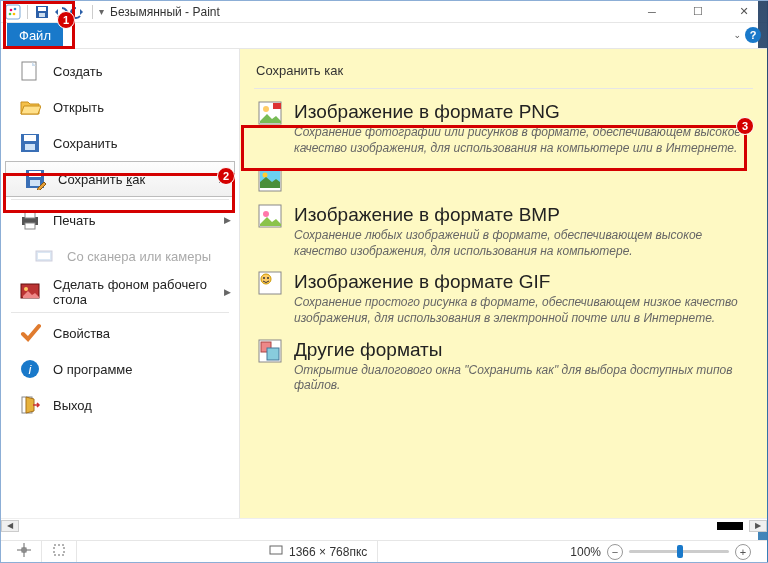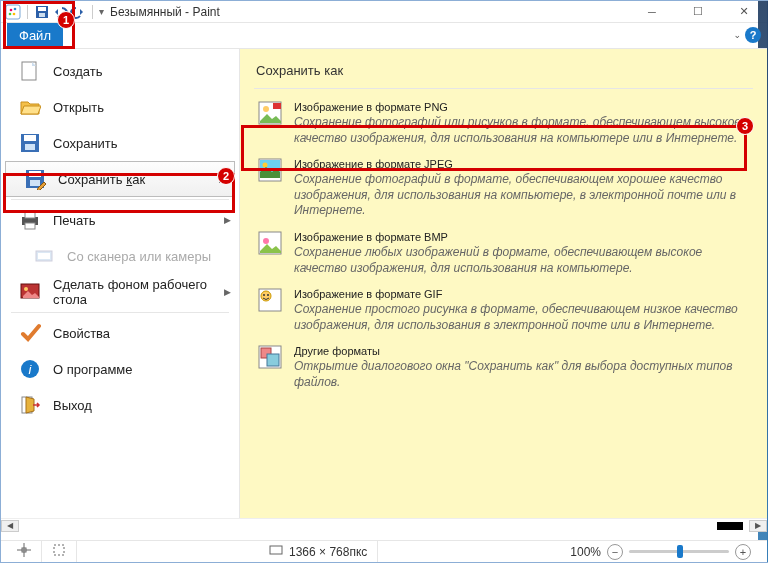--- a/index.html
+++ b/index.html
@@ -31,21 +31,21 @@
   .fm-item .icon { width: 22px; height: 22px; margin-right: 12px; display: flex; align-items: center; justify-content: center; }
   .fm-item .arrow { position: absolute; right: 8px; color: #666; font-size: 9px; }
   .fm-item.disabled { color: #aaa; padding-left: 32px; }
   .fm-item.saveas { border: 1px solid #bcbcbc; background: linear-gradient(#fdfdfd,#f0f0f0); margin: 0 4px; }
   .fm-sep { height: 1px; background: #e6e6e6; margin: 2px 10px; }
 
   .filemenu-right { flex: 1; border-left: 1px solid #e6e6e6; padding: 10px 14px 10px 14px; overflow: hidden; }
   .fm-right-title { font-size: 13px; color: #333; padding: 4px 2px 10px 2px; border-bottom: 1px solid #e6e6e6; margin-bottom: 6px; }
   .fmt-item { display: flex; padding: 6px 4px; }
   .fmt-item .fmt-icon { width: 24px; height: 24px; margin-right: 12px; flex-shrink: 0; display: flex; align-items: center; justify-content: center; }
-  .fmt-item .fmt-text .fmt-title { font-size: 11px; color: #222; margin-bottom: 2px; }
+  .fmt-item .fmt-text .fmt-title { font-size: 19px; color: #222; margin-bottom: 2px; }
   .fmt-item .fmt-text .fmt-desc { font-size: 12px; color: #666; line-height: 1.3; font-style: italic; }
 
   
   .statusbar { position: absolute; left: 0; right: 0; bottom: 0; height: 22px; border-top: 1px solid #e6e6e6; display: flex; align-items: center; font-size: 12px; color: #333; padding: 0 6px; background: #fff; }
   .statusbar .cell { display: flex; align-items: center; gap: 6px; padding: 0 10px; border-right: 1px solid #e6e6e6; height: 100%; }
   .statusbar .cell:last-child { border-right: none; align-items: center; }
   .statusbar .spacer { flex: 1; }
   .statusbar .zoom-slider { display: flex; align-items: center; gap: 6px; }
   .zoom-track { width: 100px; height: 3px; background: #ccc; position: relative; border-radius: 2px; }
   .zoom-thumb { position: absolute; left: 48%; top: -5px; width: 6px; height: 13px; background: #1979ca; border-radius: 2px; }
@@ -263,24 +263,20 @@
 
       <div class="fmt-item">
         <span class="fmt-icon">
           <svg width="24" height="24" viewBox="0 0 24 24">
               <rect x="1" y="1" width="22" height="22" fill="#fff" stroke="#888"></rect>
               <rect x="2" y="2" width="20" height="12" fill="#6bd1f0"></rect>
               <circle cx="7" cy="7" r="2.5" fill="#ffcc33"></circle>
               <path d="M2 14l6-5 6 5 4-3 4 3v6H2z" fill="#4a8f3a"></path>
             </svg>
         </span>
-        <div class="fmt-text">
-          <div class="fmt-title">Изображение в формате JPEG</div>
-          <div class="fmt-desc">Сохранение фотографий в формате, обеспечивающем хорошее качество изображения, для использования на компьютере, в электронной почте или в Интернете.</div>
-        </div>
       </div>
 
       <div class="fmt-item">
         <span class="fmt-icon">
           <svg width="24" height="24" viewBox="0 0 24 24">
               <rect x="1" y="1" width="22" height="22" fill="#fff" stroke="#888"></rect>
               <circle cx="8" cy="10" r="3" fill="#f7a"></circle>
               <path d="M2 20l7-7 5 5 4-3 5 5v2H2z" fill="#8bc34a"></path>
             </svg>
         </span>

